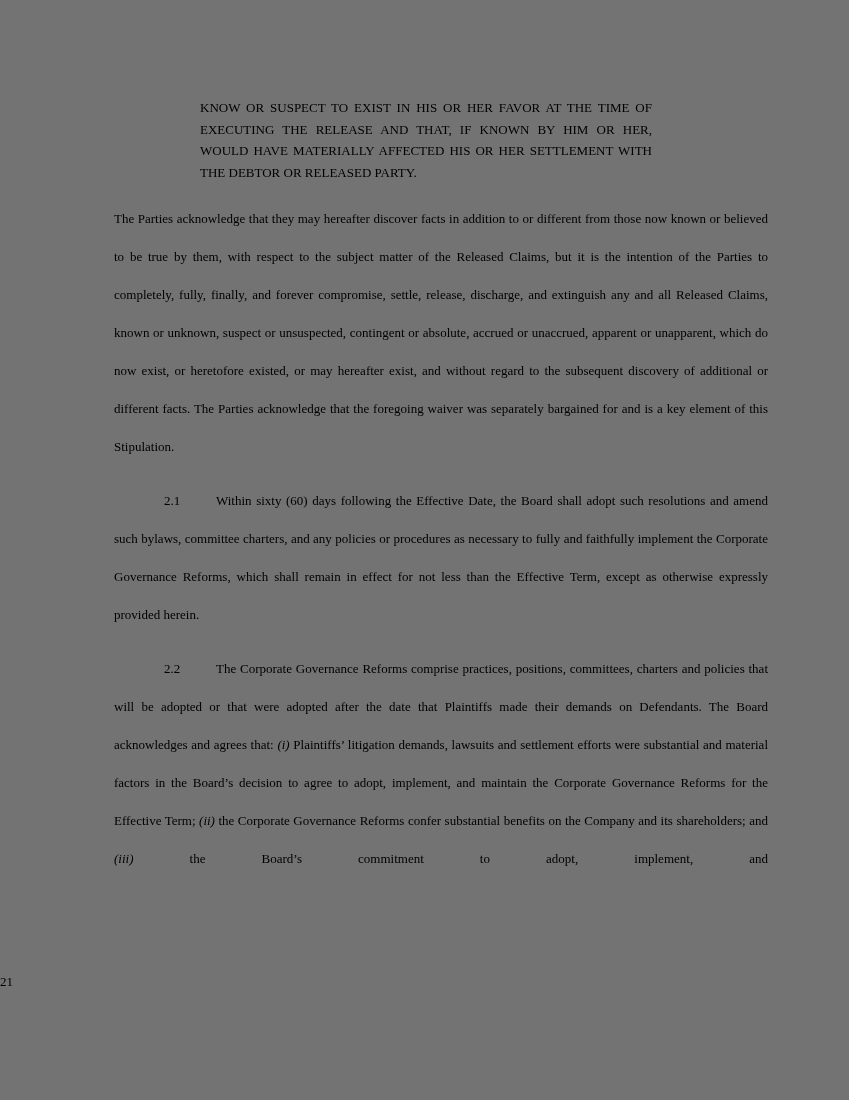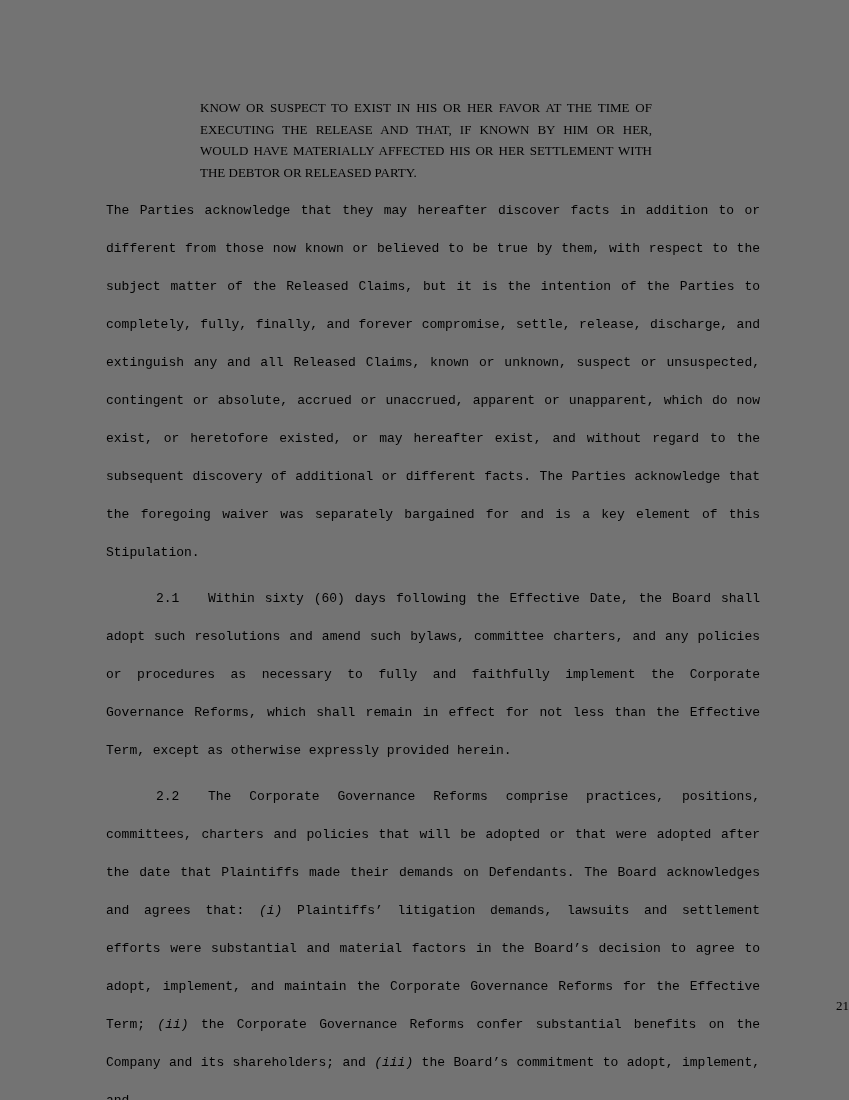--- a/index.html
+++ b/index.html
@@ -19,25 +19,24 @@
     padding: 97px 97px 0 98px;
     overflow: hidden;
   }
   .quote {
     margin: 0 0 0 102px;
     width: 452px;
     line-height: 21.7px;
     text-align: justify;
   }
   .par {
-    margin: 8px;
+    margin: 16px;
     width: 654px;
     line-height: 38px;
     text-align: justify;
-    font-family: Liberation Mono, monospace;
   }
   .heading {
     margin: 0;
     width: 654px;
     line-height: 38px;
     font-weight: bold;
     text-align: left;
   }
   .hnum {
     display: inline-block;
@@ -53,22 +52,22 @@
     text-indent: 0;
   }
   
   .justify-last {
     text-align-last: justify;
   }
   .pageno {
     position: absolute;
     left: 0;
     right: 0;
-    top: 996px;
-    text-align: right;
+    top: 972px;
+    text-align: left;
     line-height: 20px;
   }
 </style>
 </head>
 <body>
 
 <div class="page">
 
   <div class="quote">KNOW OR SUSPECT TO EXIST IN HIS OR HER FAVOR AT THE TIME OF EXECUTING THE RELEASE AND THAT, IF KNOWN BY HIM OR HER, WOULD HAVE MATERIALLY AFFECTED HIS OR HER SETTLEMENT WITH THE DEBTOR OR RELEASED PARTY.</div>
 

